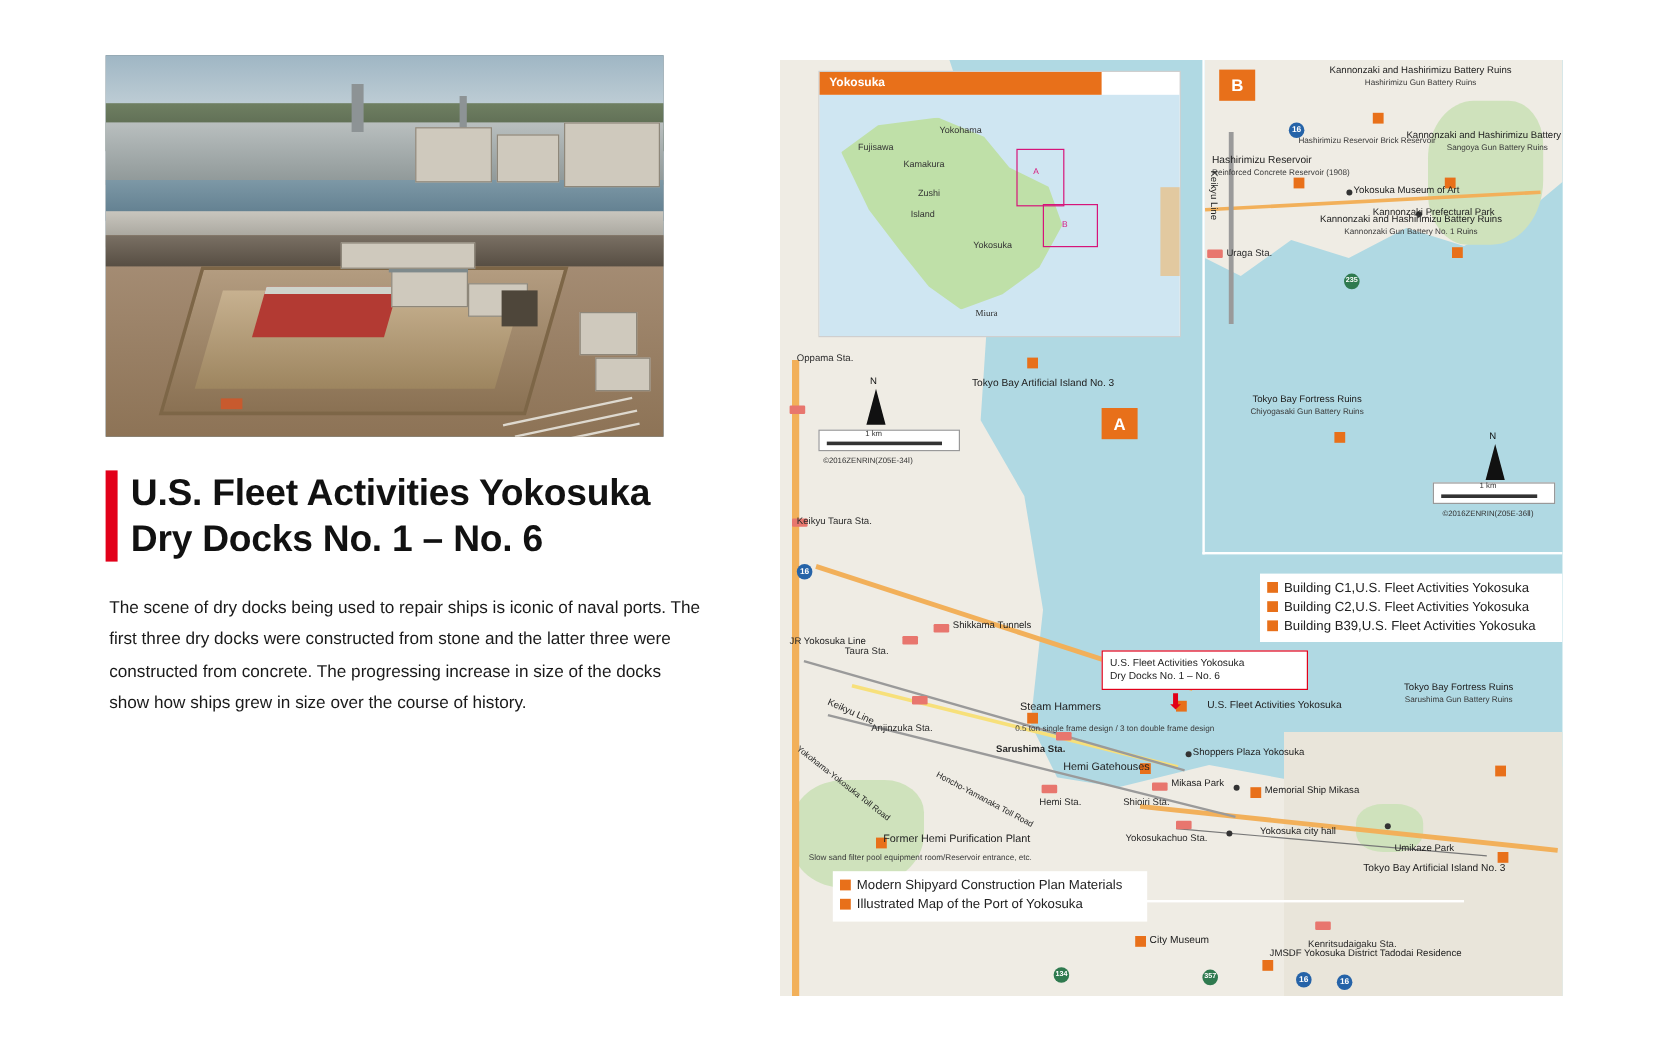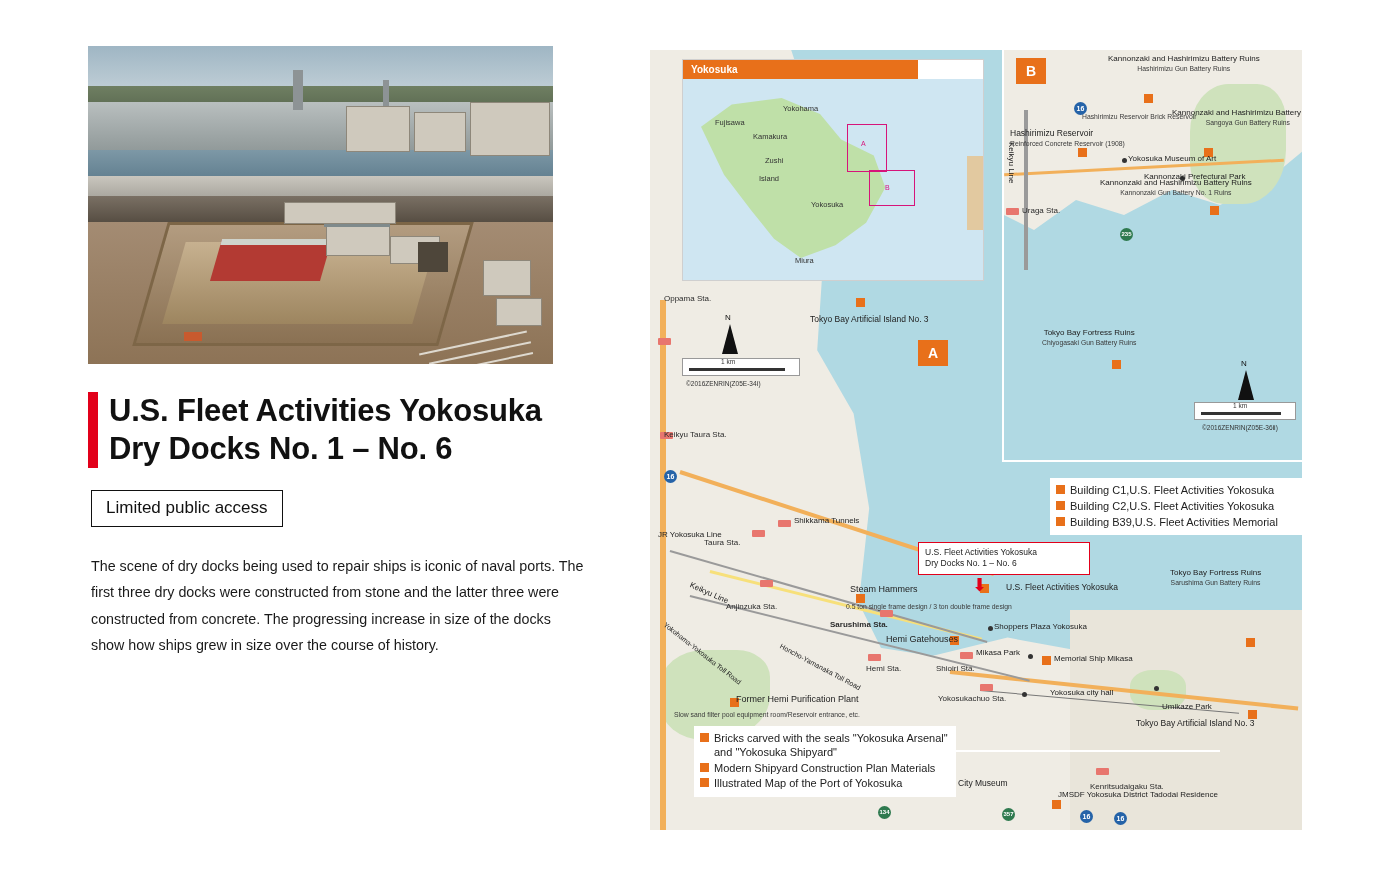--- a/index.html
+++ b/index.html
@@ -377,21 +377,20 @@
   </div>
 
   <div id="headline-block">
     <div id="headline-bar"></div>
     <div id="headline-text">
       <div>U.S. Fleet Activities Yokosuka</div>
       <div>Dry Docks No. 1 – No. 6</div>
     </div>
   </div>
 
-  <div id="access-box">Limited public access</div>
 
   <p id="body-copy">The scene of dry docks being used to repair ships is iconic of naval ports. The first three dry docks were constructed from stone and the latter three were constructed from concrete. The progressing increase in size of the docks show how ships grew in size over the course of history.</p>
 </div>
 
 <div id="map-panel">
   <div id="sea"></div>
 
   <div class="land" style="left:-20px;top:0px;width:260px;height:790px;
               clip-path: polygon(0% 0%, 62% 0%, 70% 8%, 64% 18%, 74% 28%, 72% 38%, 86% 46%, 92% 58%, 88% 70%, 100% 78%, 100% 100%, 0% 100%);"></div>
   <div class="land" style="left:120px;top:560px;width:540px;height:230px;
@@ -413,21 +412,21 @@
     <div id="locator-sea"></div>
     <div id="locator-header">Yokosuka</div>
     <div id="locator-land"></div>
     <div id="loc-strip"></div>
     <div class="loc-label" style="left:100px;top:44px;">Yokohama</div>
     <div class="loc-label" style="left:32px;top:58px;">Fujisawa</div>
     <div class="loc-label" style="left:70px;top:72px;">Kamakura</div>
     <div class="loc-label" style="left:82px;top:96px;">Zushi</div>
     <div class="loc-label" style="left:76px;top:114px;">Island</div>
     <div class="loc-label" style="left:128px;top:140px;">Yokosuka</div>
-    <div class="loc-label" style="left:112px;top:196px;">Miura</div>
+    <div class="loc-label" style="left:130px;top:196px;font-family:Liberation Serif, serif;">Miura</div>
     <div class="loc-rect" style="left:164px;top:64px;width:38px;height:46px;"></div>
     <div class="loc-tag" style="left:178px;top:80px;">A</div>
     <div class="loc-rect" style="left:186px;top:110px;width:44px;height:34px;"></div>
     <div class="loc-tag" style="left:202px;top:124px;">B</div>
   </div>
 
   <div id="inset-b">
     <div class="land" style="left:0px;top:0px;width:300px;height:250px;
                 clip-path: polygon(0% 0%, 100% 0%, 100% 40%, 86% 54%, 72% 62%, 56% 56%, 40% 66%, 24% 60%, 10% 72%, 0% 66%);"></div>
     <div class="greens" style="left:186px;top:34px;width:96px;height:120px;border-radius:40% 30% 45% 35%;"></div>
@@ -605,29 +604,25 @@
     <div class="legend-row">
       <span class="sw"></span>
       <span>Building C1,U.S. Fleet Activities Yokosuka</span>
     </div>
     <div class="legend-row">
       <span class="sw"></span>
       <span>Building C2,U.S. Fleet Activities Yokosuka</span>
     </div>
     <div class="legend-row">
       <span class="sw"></span>
-      <span>Building B39,U.S. Fleet Activities Memorial</span>
+      <span>Building B39,U.S. Fleet Activities Yokosuka</span>
     </div>
   </div>
 
   <div class="legend-box" style="left:44px;top:676px;width:250px;">
-    <div class="legend-row">
-      <span class="sw"></span>
-      <span>Bricks carved with the seals "Yokosuka Arsenal" and "Yokosuka Shipyard"</span>
-    </div>
     <div class="legend-row">
       <span class="sw"></span>
       <span>Modern Shipyard Construction Plan Materials</span>
     </div>
     <div class="legend-row">
       <span class="sw"></span>
       <span>Illustrated Map of the Port of Yokosuka</span>
     </div>
   </div>
 

